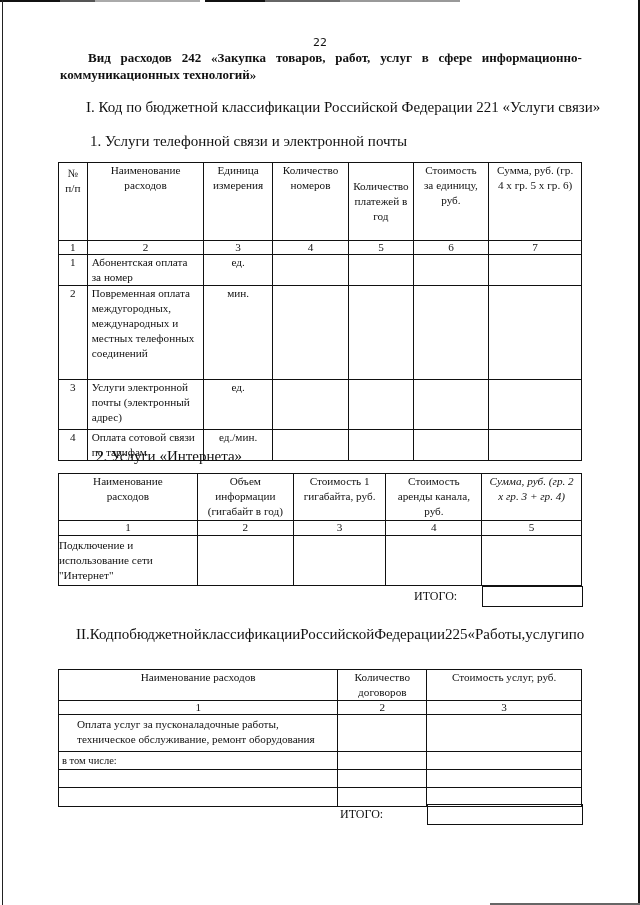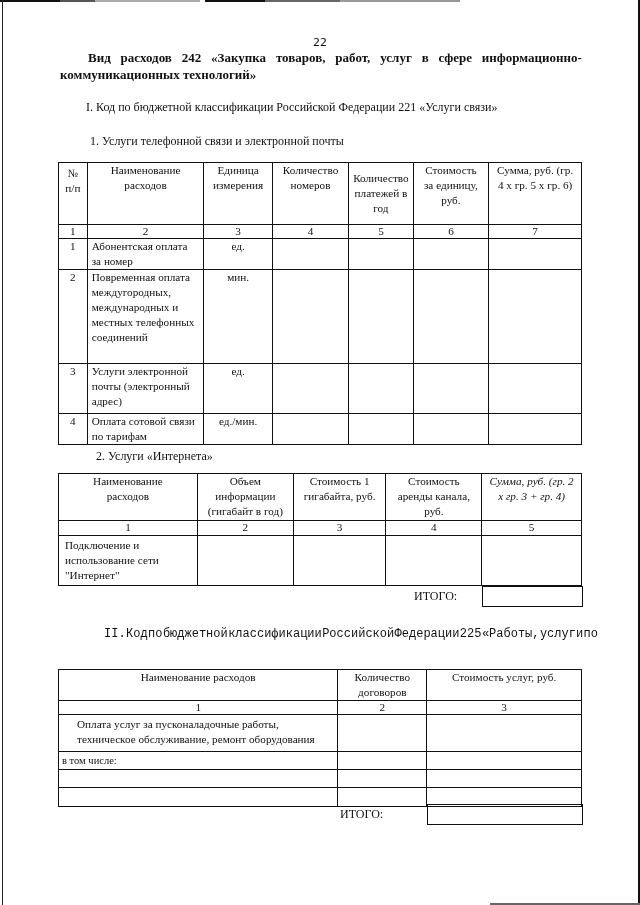--- a/index.html
+++ b/index.html
@@ -5,21 +5,21 @@
   html,body{margin:0;padding:0;background:#fff;}
   body{width:640px;height:905px;position:relative;overflow:hidden;font-family:"Liberation Serif",serif;color:#111;}
   .page-border-top{position:absolute;left:0;top:0;width:640px;height:2px;background:linear-gradient(90deg,#111 0 60px,#555 60px 95px,#aaa 95px 200px,#fff 200px 205px,#111 205px 265px,#666 265px 340px,#999 340px 460px,#fff 460px);}
   .page-border-right{position:absolute;right:0;top:0;width:2px;height:905px;background:#111;}
   .page-border-left{position:absolute;left:2px;top:0;width:1px;height:905px;background:#222;}
   .page-border-bottom{position:absolute;left:490px;bottom:0;width:150px;height:2px;background:#666;}
   .abs{position:absolute;}
   .pagenum{left:300px;top:36px;width:40px;text-align:center;font-family:"DejaVu Sans",sans-serif;font-size:11px;}
   .title{left:60px;top:49px;width:522px;font-weight:bold;font-size:13px;line-height:17px;text-align:justify;}
   .title-line1{display:flex;justify-content:space-between;}
-  .section{font-size:12px;line-height:17px;}
+  .section{font-size:15px;line-height:17px;}
   table{position:absolute;border-collapse:collapse;font-size:11.2px;line-height:15px;}
   td{border:1px solid #111;vertical-align:top;padding:0 4px;}
   td.c{text-align:center;}
   td.num{text-align:center;padding:0;line-height:13px;}
   .itogo{font-size:12px;}
   .box{border:1px solid #111;}
 </style>
 </head>
 <body>
 
@@ -58,21 +58,21 @@
       <col style="width:65px">
       <col style="width:77px">
       <col style="width:98px">
     </colgroup>
   <tbody>
       <tr style="height:50px;">
     <td class="c" style="padding:3px;">№ п/п</td>
     <td class="c">Наименование расходов</td>
     <td class="c" style="padding:0 2px;">Единица измерения</td>
     <td class="c" style="padding:0 10px;">Количество номеров</td>
-    <td class="c" style="padding:8px 1px;">Количество платежей в год</td>
+    <td class="c" style="padding:16px 1px;">Количество платежей в год</td>
     <td class="c" style="padding:0 6px;">Стоимость за единицу, руб.</td>
     <td class="c" style="padding:0 6px;">Сумма, руб. (гр. 4 х гр. 5 х гр. 6)</td>
   </tr>
   <tr style="height:14px;">
     <td class="num">1</td>
     <td class="num">2</td>
     <td class="num">3</td>
     <td class="num">4</td>
     <td class="num">5</td>
     <td class="num">6</td>
@@ -136,32 +136,32 @@
     <td class="c" style="padding:0 4px;font-style:italic;">Сумма, руб. (гр. 2 х гр. 3 + гр. 4)</td>
   </tr>
   <tr style="height:15px;">
     <td class="num">1</td>
     <td class="num">2</td>
     <td class="num">3</td>
     <td class="num">4</td>
     <td class="num">5</td>
   </tr>
   <tr style="height:50px;">
-    <td style="padding:2px 6px 0 6px;">Подключение и использование сети "Интернет"</td>
+    <td style="padding:2px 6px 0 0;">Подключение и использование сети "Интернет"</td>
     <td></td>
     <td></td>
     <td></td>
     <td></td>
   </tr>
 </tbody>
   </table>
 <div class="abs itogo" style="left:414px;top:589px;">ИТОГО:</div>
 <div class="abs box" style="left:482px;top:586px;width:99px;height:19px;"></div>
 
-<div class="abs section" style="left:76px;top:626px;width:522px;font-family:Liberation Mono, monospace;">
+<div class="abs section" style="left:48px;top:626px;width:522px;">
   <div style="display:flex;justify-content:space-between;padding-left:28px;">
     <span>II.</span>
     <span>Код</span>
     <span>по</span>
     <span>бюджетной</span>
     <span>классификации</span>
     <span>Российской</span>
     <span>Федерации</span>
     <span>225</span>
     <span>«Работы,</span>

